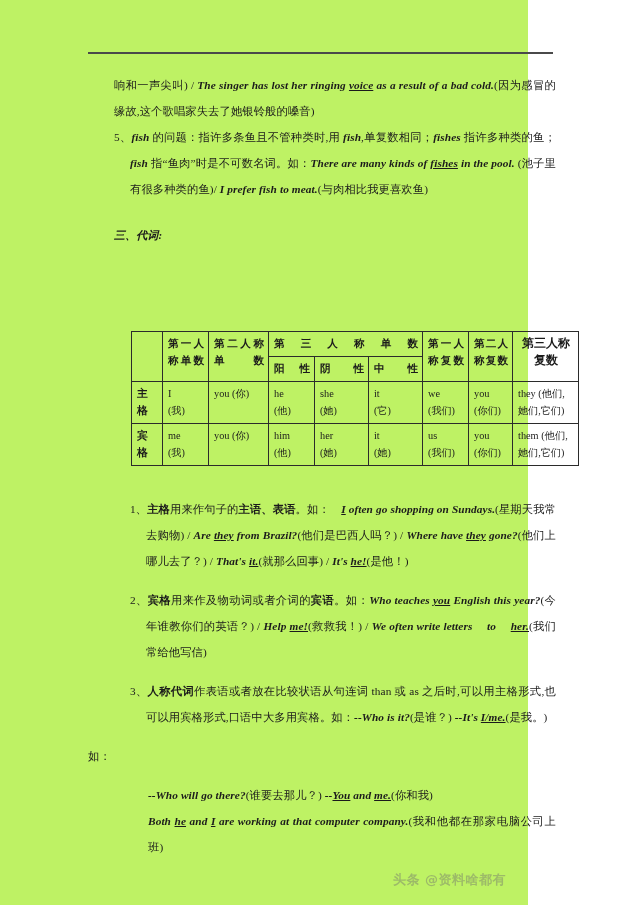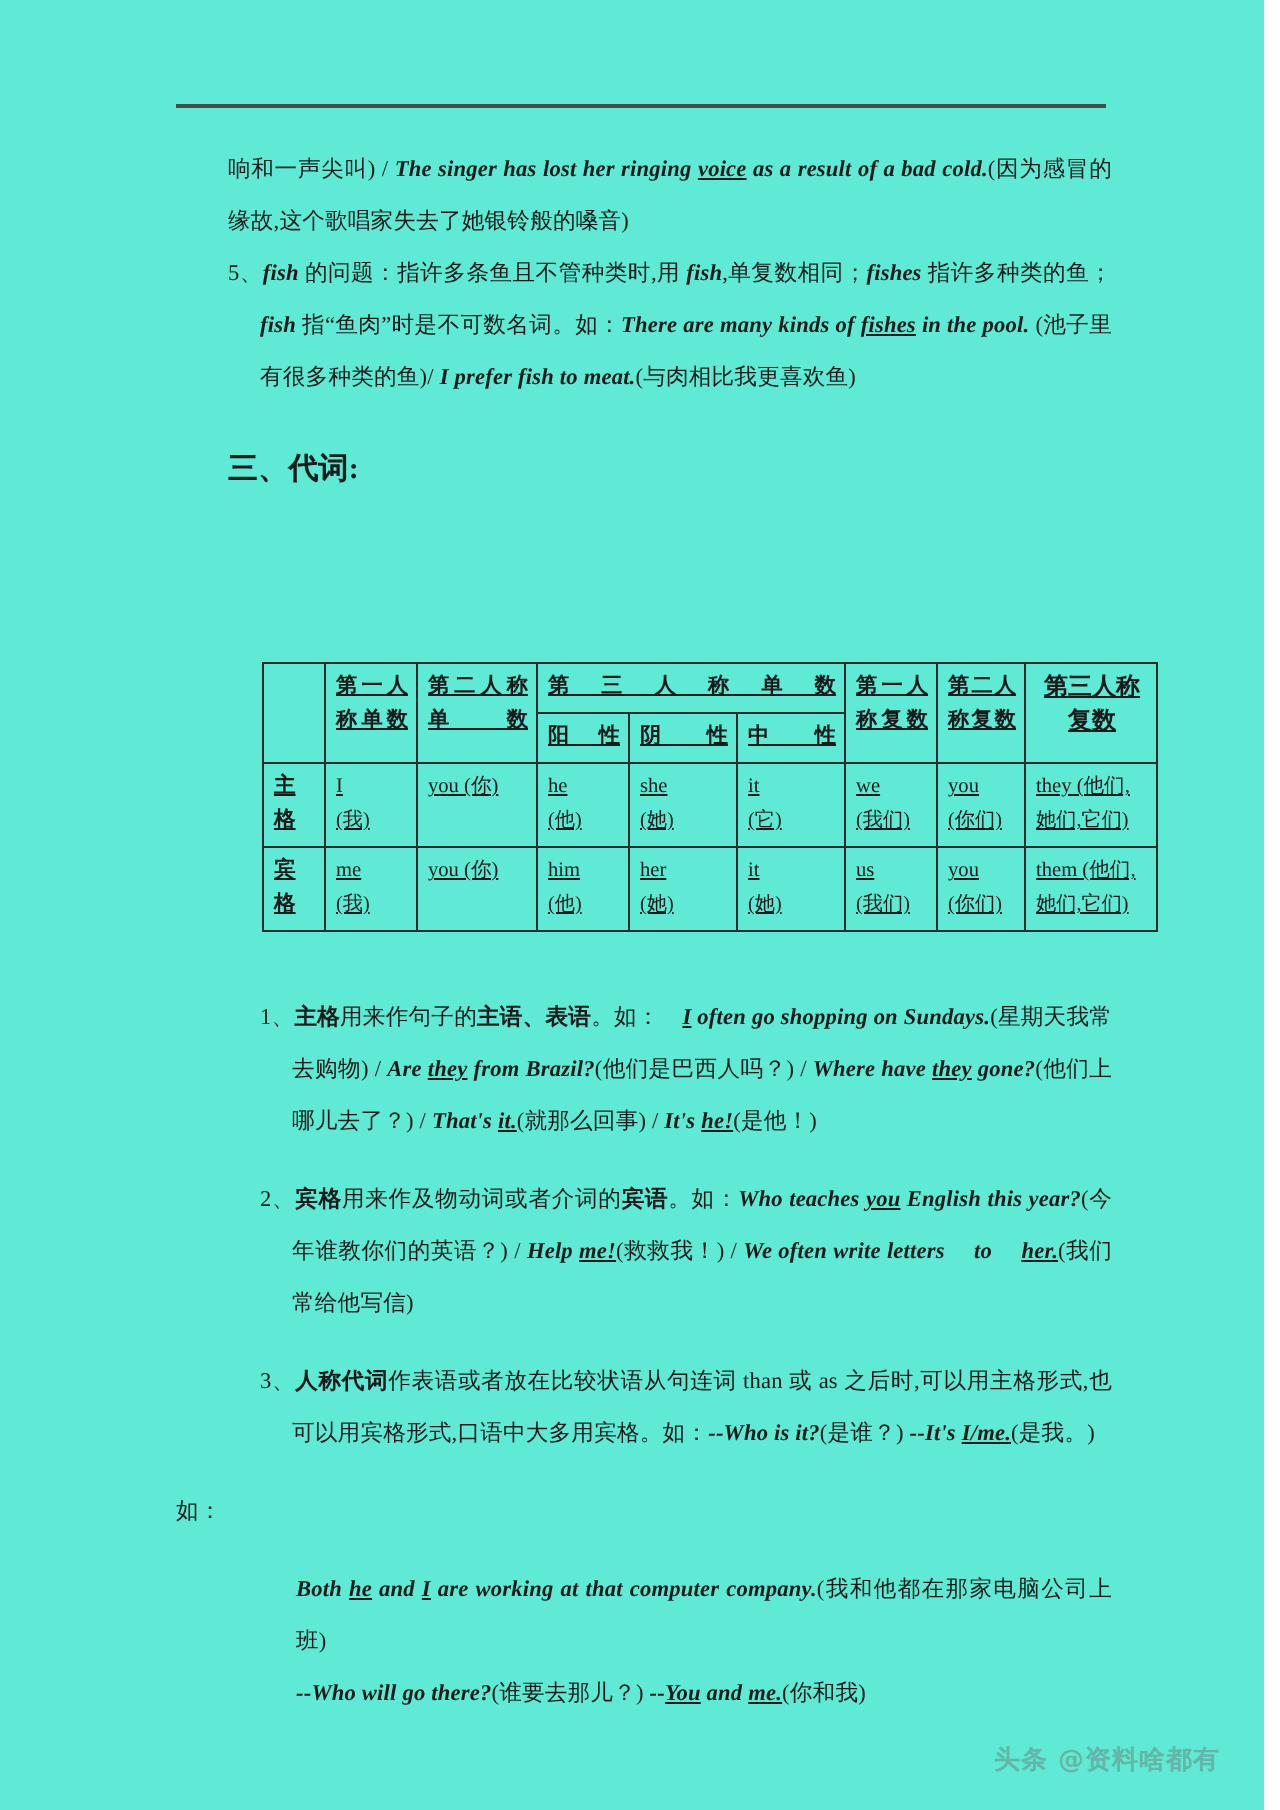--- a/index.html
+++ b/index.html
@@ -12,23 +12,23 @@
     height: 905px;
     position: relative;
     font-family: "Liberation Serif", "DejaVu Serif", serif;
     color: #1a1a1a;
     overflow: hidden;
   }
 
   .page {
     position: absolute;
     left: 0; top: 0;
-    width: 632px;
+    width: 528px;
     height: 905px;
-    background: #5eead4;
+    background: #bef264;
   }
 
   
   .top-rule {
     position: absolute;
     left: 88px;
     top: 52px;
     width: 465px;
     height: 2px;
     background: #4a4a4a;
@@ -67,33 +67,33 @@
     font-style: italic;
   }
   .en-plain {
     font-family: "Liberation Serif", "DejaVu Serif", serif;
   }
   .u { text-decoration: underline; }
   .b { font-weight: bold; }
 
   .section-head {
     font-weight: bold;
-    font-size: 15px;
+    font-style: italic;
+    font-size: 11px;
   }
 
   .spacer-sm { height: 13px; }
   .spacer-md { height: 20px; }
 
   
   .table-wrap {
     position: absolute;
     left: 131px;
     top: 331px;
     width: 447px;
-    text-decoration: underline;
   }
   table.pronouns {
     border-collapse: collapse;
     width: 447px;
     table-layout: fixed;
     font-size: 10.3px;
     color: #1b1b1b;
   }
   table.pronouns td {
     border: 1px solid #2b2b2b;
@@ -249,22 +249,22 @@
 
     <p class="para indent-2" style="padding-left:58px;text-indent:-16px;"><span>3、</span><span class="b">人称代词</span><span>作表语或者放在比较状语从句连词 </span><span class="en-plain">than</span><span> 或 </span><span class="en-plain">as</span><span> 之后时,可以用主格形式,也可以用宾格形式,口语中大多用宾格。如：</span><span class="en">--Who is it?</span><span>(是谁？) </span><span class="en"><span>--It's </span><span class="u">I/me.</span></span><span>(是我。)</span></p>
 
     <div class="spacer-sm"></div>
 
 
     <p class="para" style="padding-left:0;">如：</p>
 
     <div class="spacer-sm"></div>
 
+    <p class="para indent-ex"><span class="en">--Who will go there?</span><span>(谁要去那儿？) </span><span class="en"><span>--</span><span class="u">You</span><span> and </span><span class="u">me.</span></span><span>(你和我)</span></p>
+
     <p class="para indent-ex"><span class="en"><span>Both </span><span class="u">he</span><span> and </span><span class="u">I</span><span> are working at that computer company.</span></span><span>(我和他都在那家电脑公司上班)</span></p>
-
-    <p class="para indent-ex"><span class="en">--Who will go there?</span><span>(谁要去那儿？) </span><span class="en"><span>--</span><span class="u">You</span><span> and </span><span class="u">me.</span></span><span>(你和我)</span></p>
   </div>
 
   <div class="watermark">
     <span class="wm-text">头条 @资料啥都有</span>
   </div>
 
 </div>
 
 </body></html>

